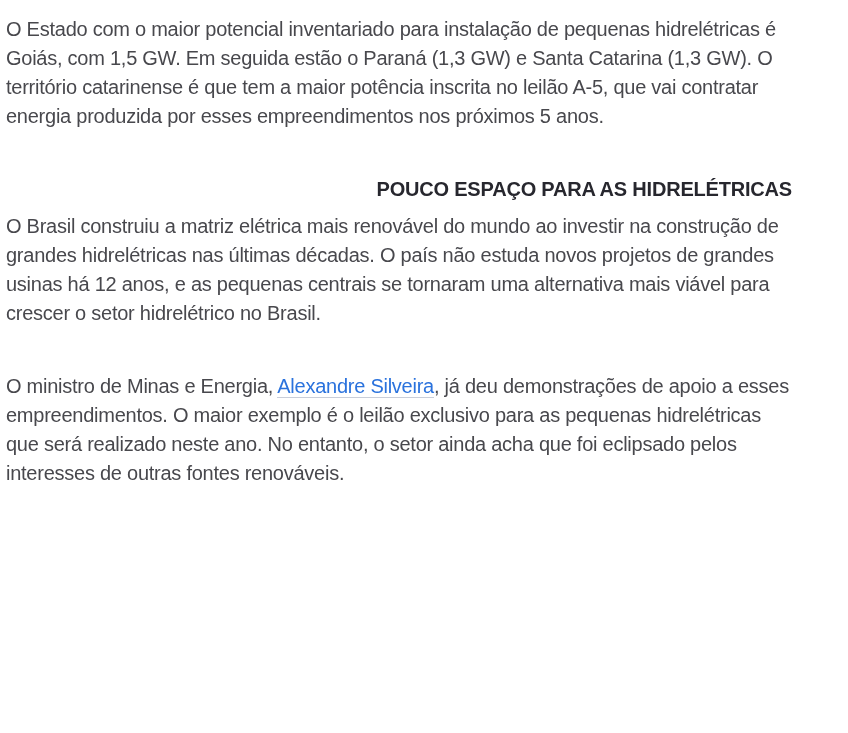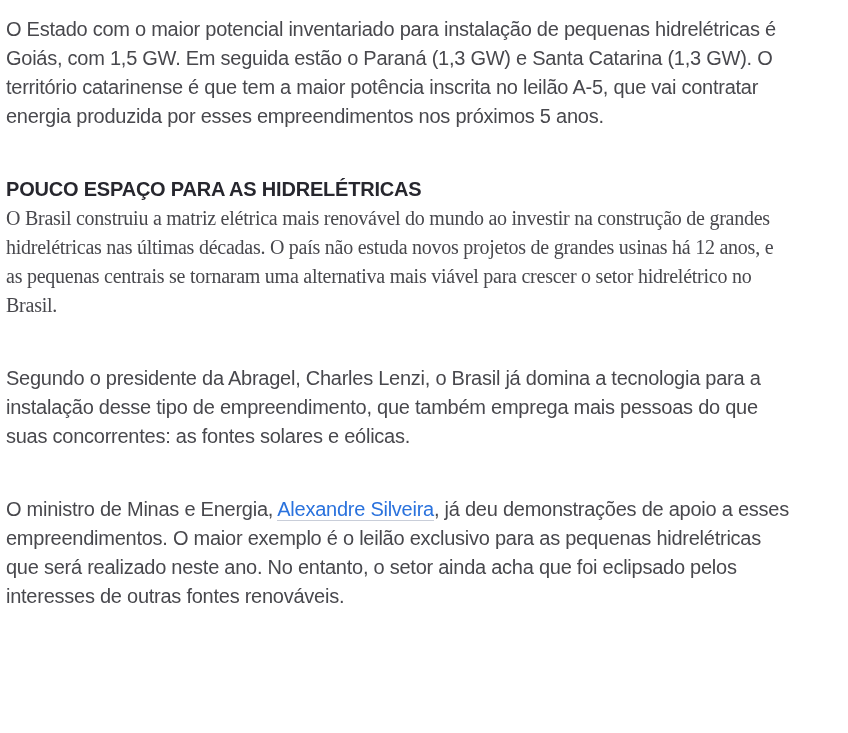--- a/index.html
+++ b/index.html
@@ -25,40 +25,39 @@
     color: var(--text, #48484d);
     margin: 0 0 44px 0;
   }
   .section-heading {
     font-size: 20px;
     line-height: 29px;
     letter-spacing: -0.2px;
     font-weight: 700;
     color: var(--heading, #27272e);
     margin: 0;
+    text-align: right;
   }
   .after-heading {
-    margin-top: 0;
-    font-family: Liberation Serif, serif;
+    margin-top: 8px;
   }
   .article-link {
     color: var(--link, #2a72dd);
     text-decoration: none;
     border-bottom: 1px solid var(--link_underline, #c9ced9);
     cursor: pointer;
     margin-top: 40px;
   }
 </style>
 </head>
 <body style="background: rgb(255, 255, 255);">
 
 <div class="article">
   <p class="para">O Estado com o maior potencial inventariado para instalação de pequenas hidrelétricas é Goiás, com 1,5 GW. Em seguida estão o Paraná (1,3 GW) e Santa Catarina (1,3 GW). O território catarinense é que tem a maior potência inscrita no leilão A-5, que vai contratar energia produzida por esses empreendimentos nos próximos 5 anos.</p>
 
 
   <h2 class="section-heading">POUCO ESPAÇO PARA AS HIDRELÉTRICAS</h2>
 
   <p class="para after-heading">O Brasil construiu a matriz elétrica mais renovável do mundo ao investir na construção de grandes hidrelétricas nas últimas décadas. O país não estuda novos projetos de grandes usinas há 12 anos, e as pequenas centrais se tornaram uma alternativa mais viável para crescer o setor hidrelétrico no Brasil.</p>
 
-  <p class="para">Segundo o presidente da Abragel, Charles Lenzi, o Brasil já domina a tecnologia para a instalação desse tipo de empreendimento, que também emprega mais pessoas do que suas concorrentes: as fontes solares e eólicas.</p>
 
   <p class="para"><span>O ministro de Minas e Energia, </span><a class="article-link" href="#">Alexandre Silveira</a><span>, já deu demonstrações de apoio a esses empreendimentos. O maior exemplo é o leilão exclusivo para as pequenas hidrelétricas que será realizado neste ano. No entanto, o setor ainda acha que foi eclipsado pelos interesses de outras fontes renováveis.</span></p>
 </div>
 
 </body></html>

